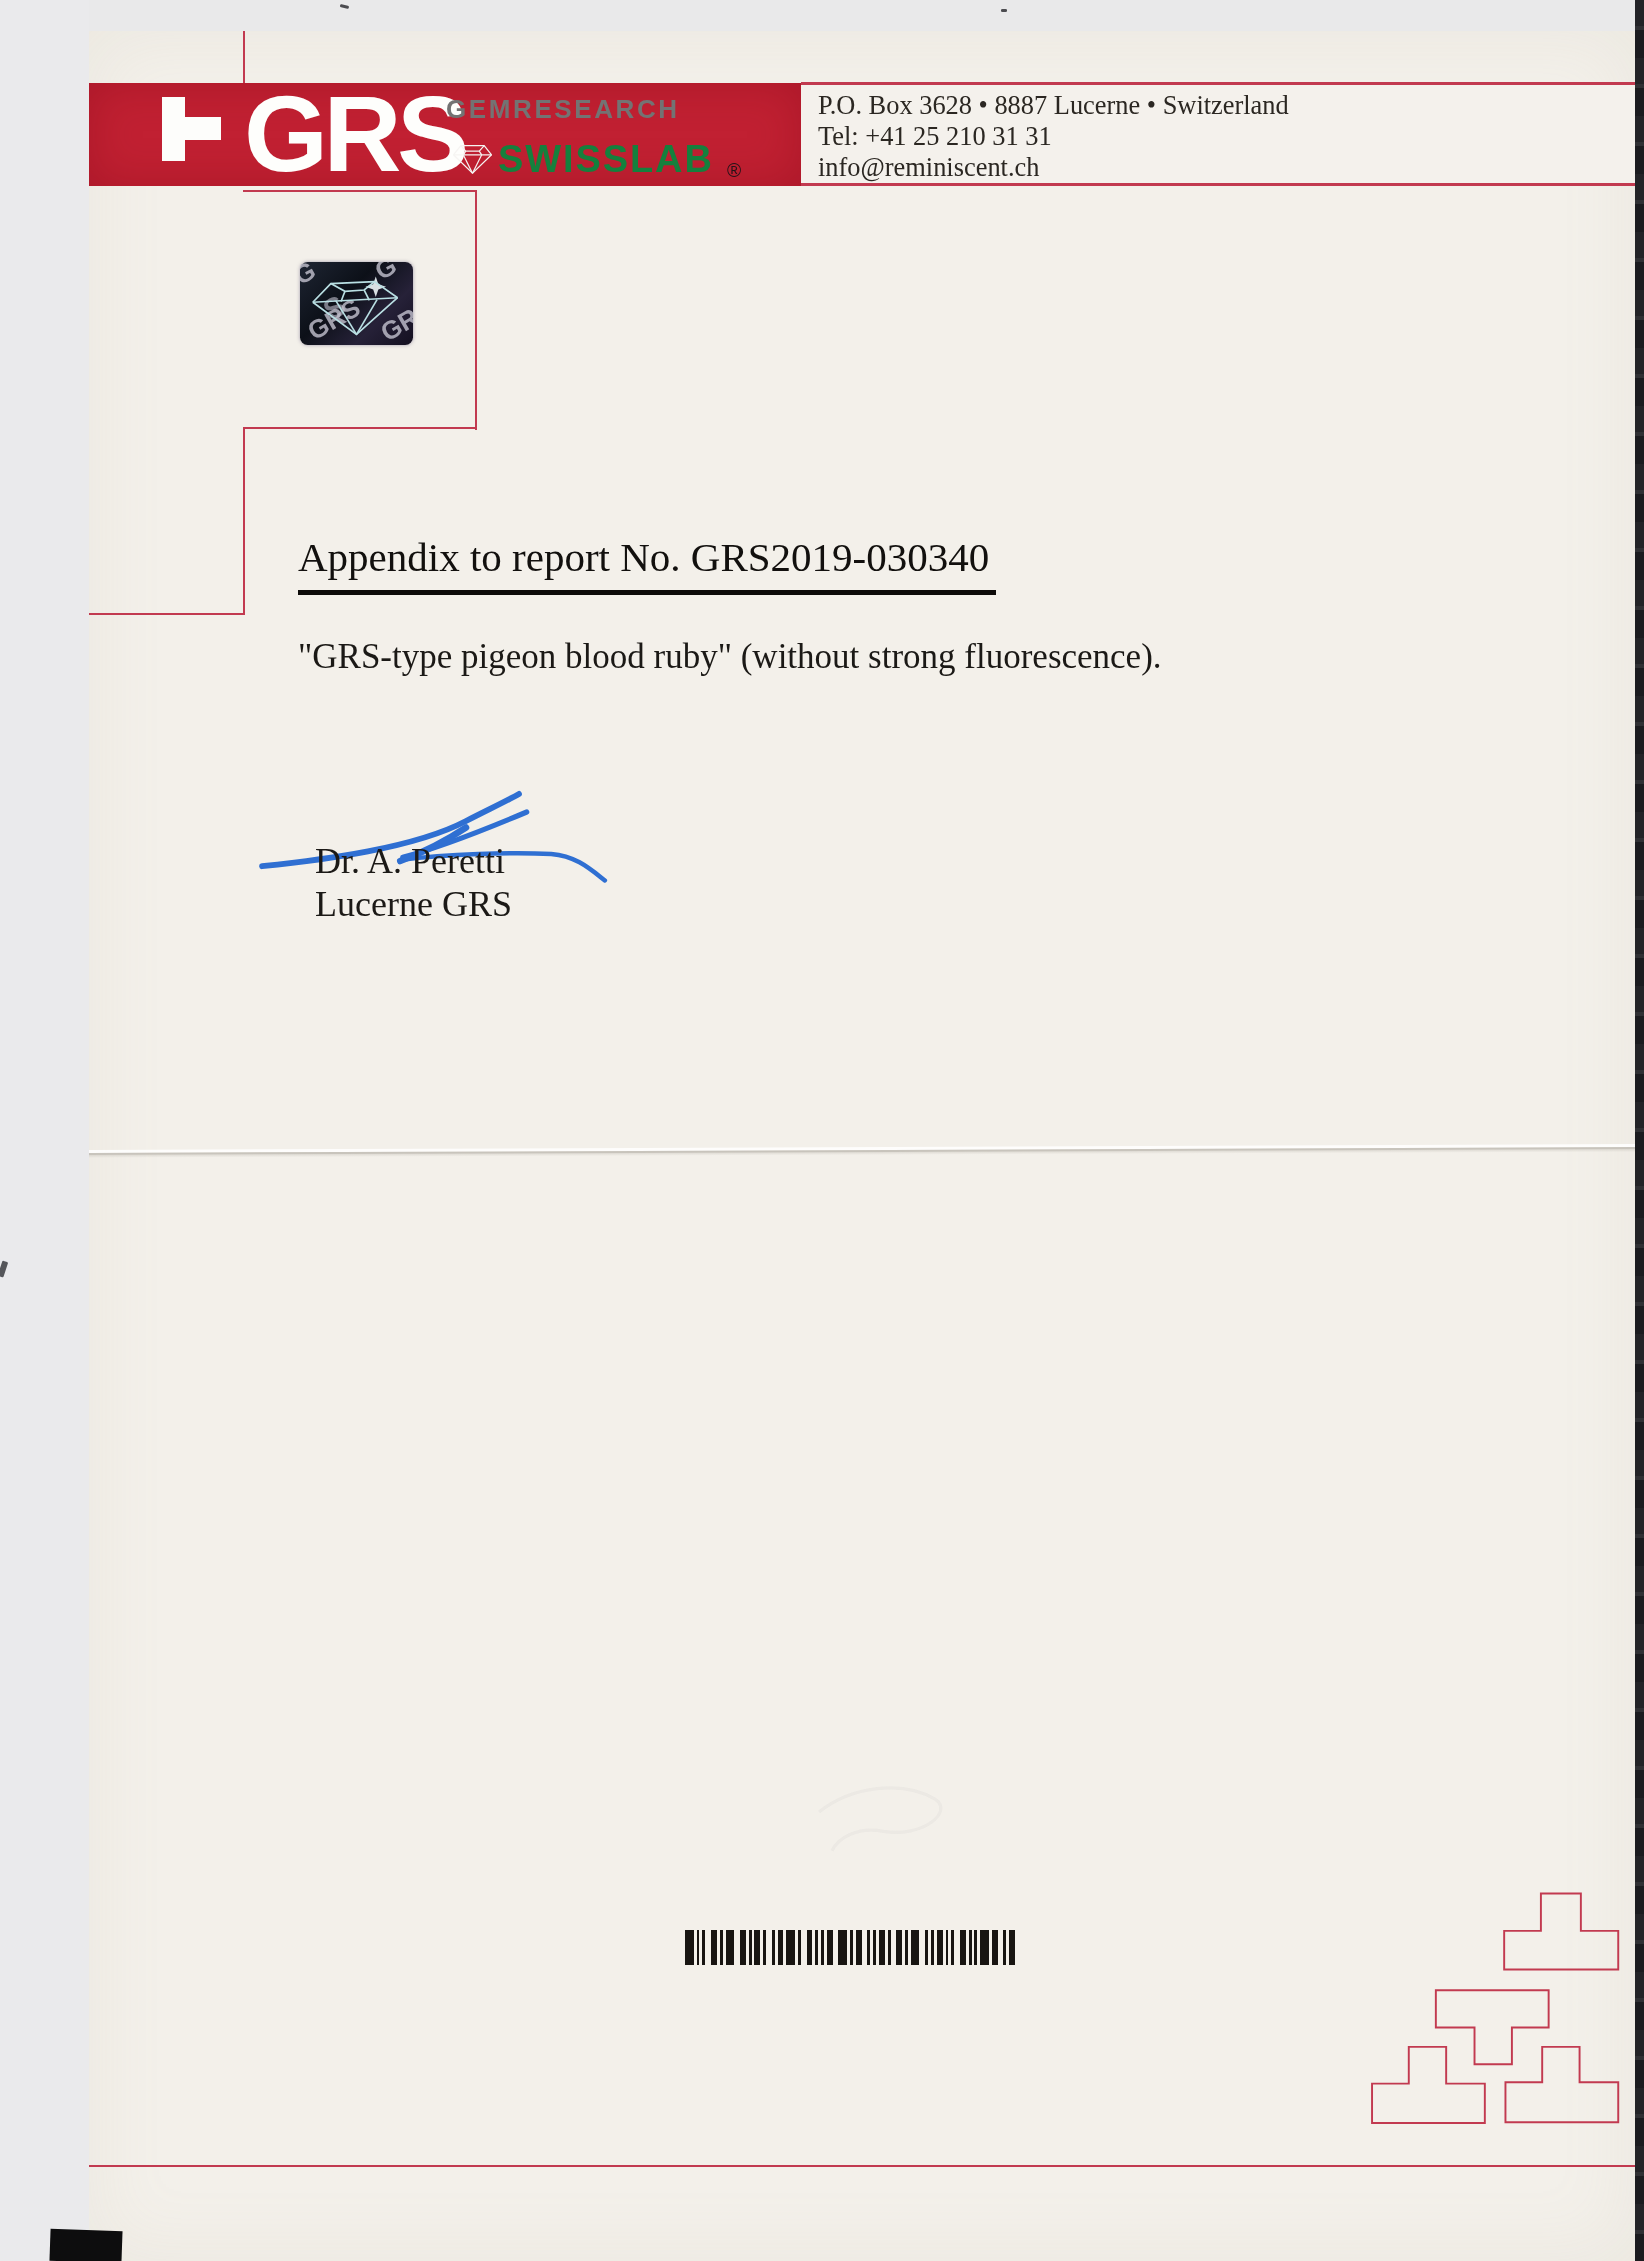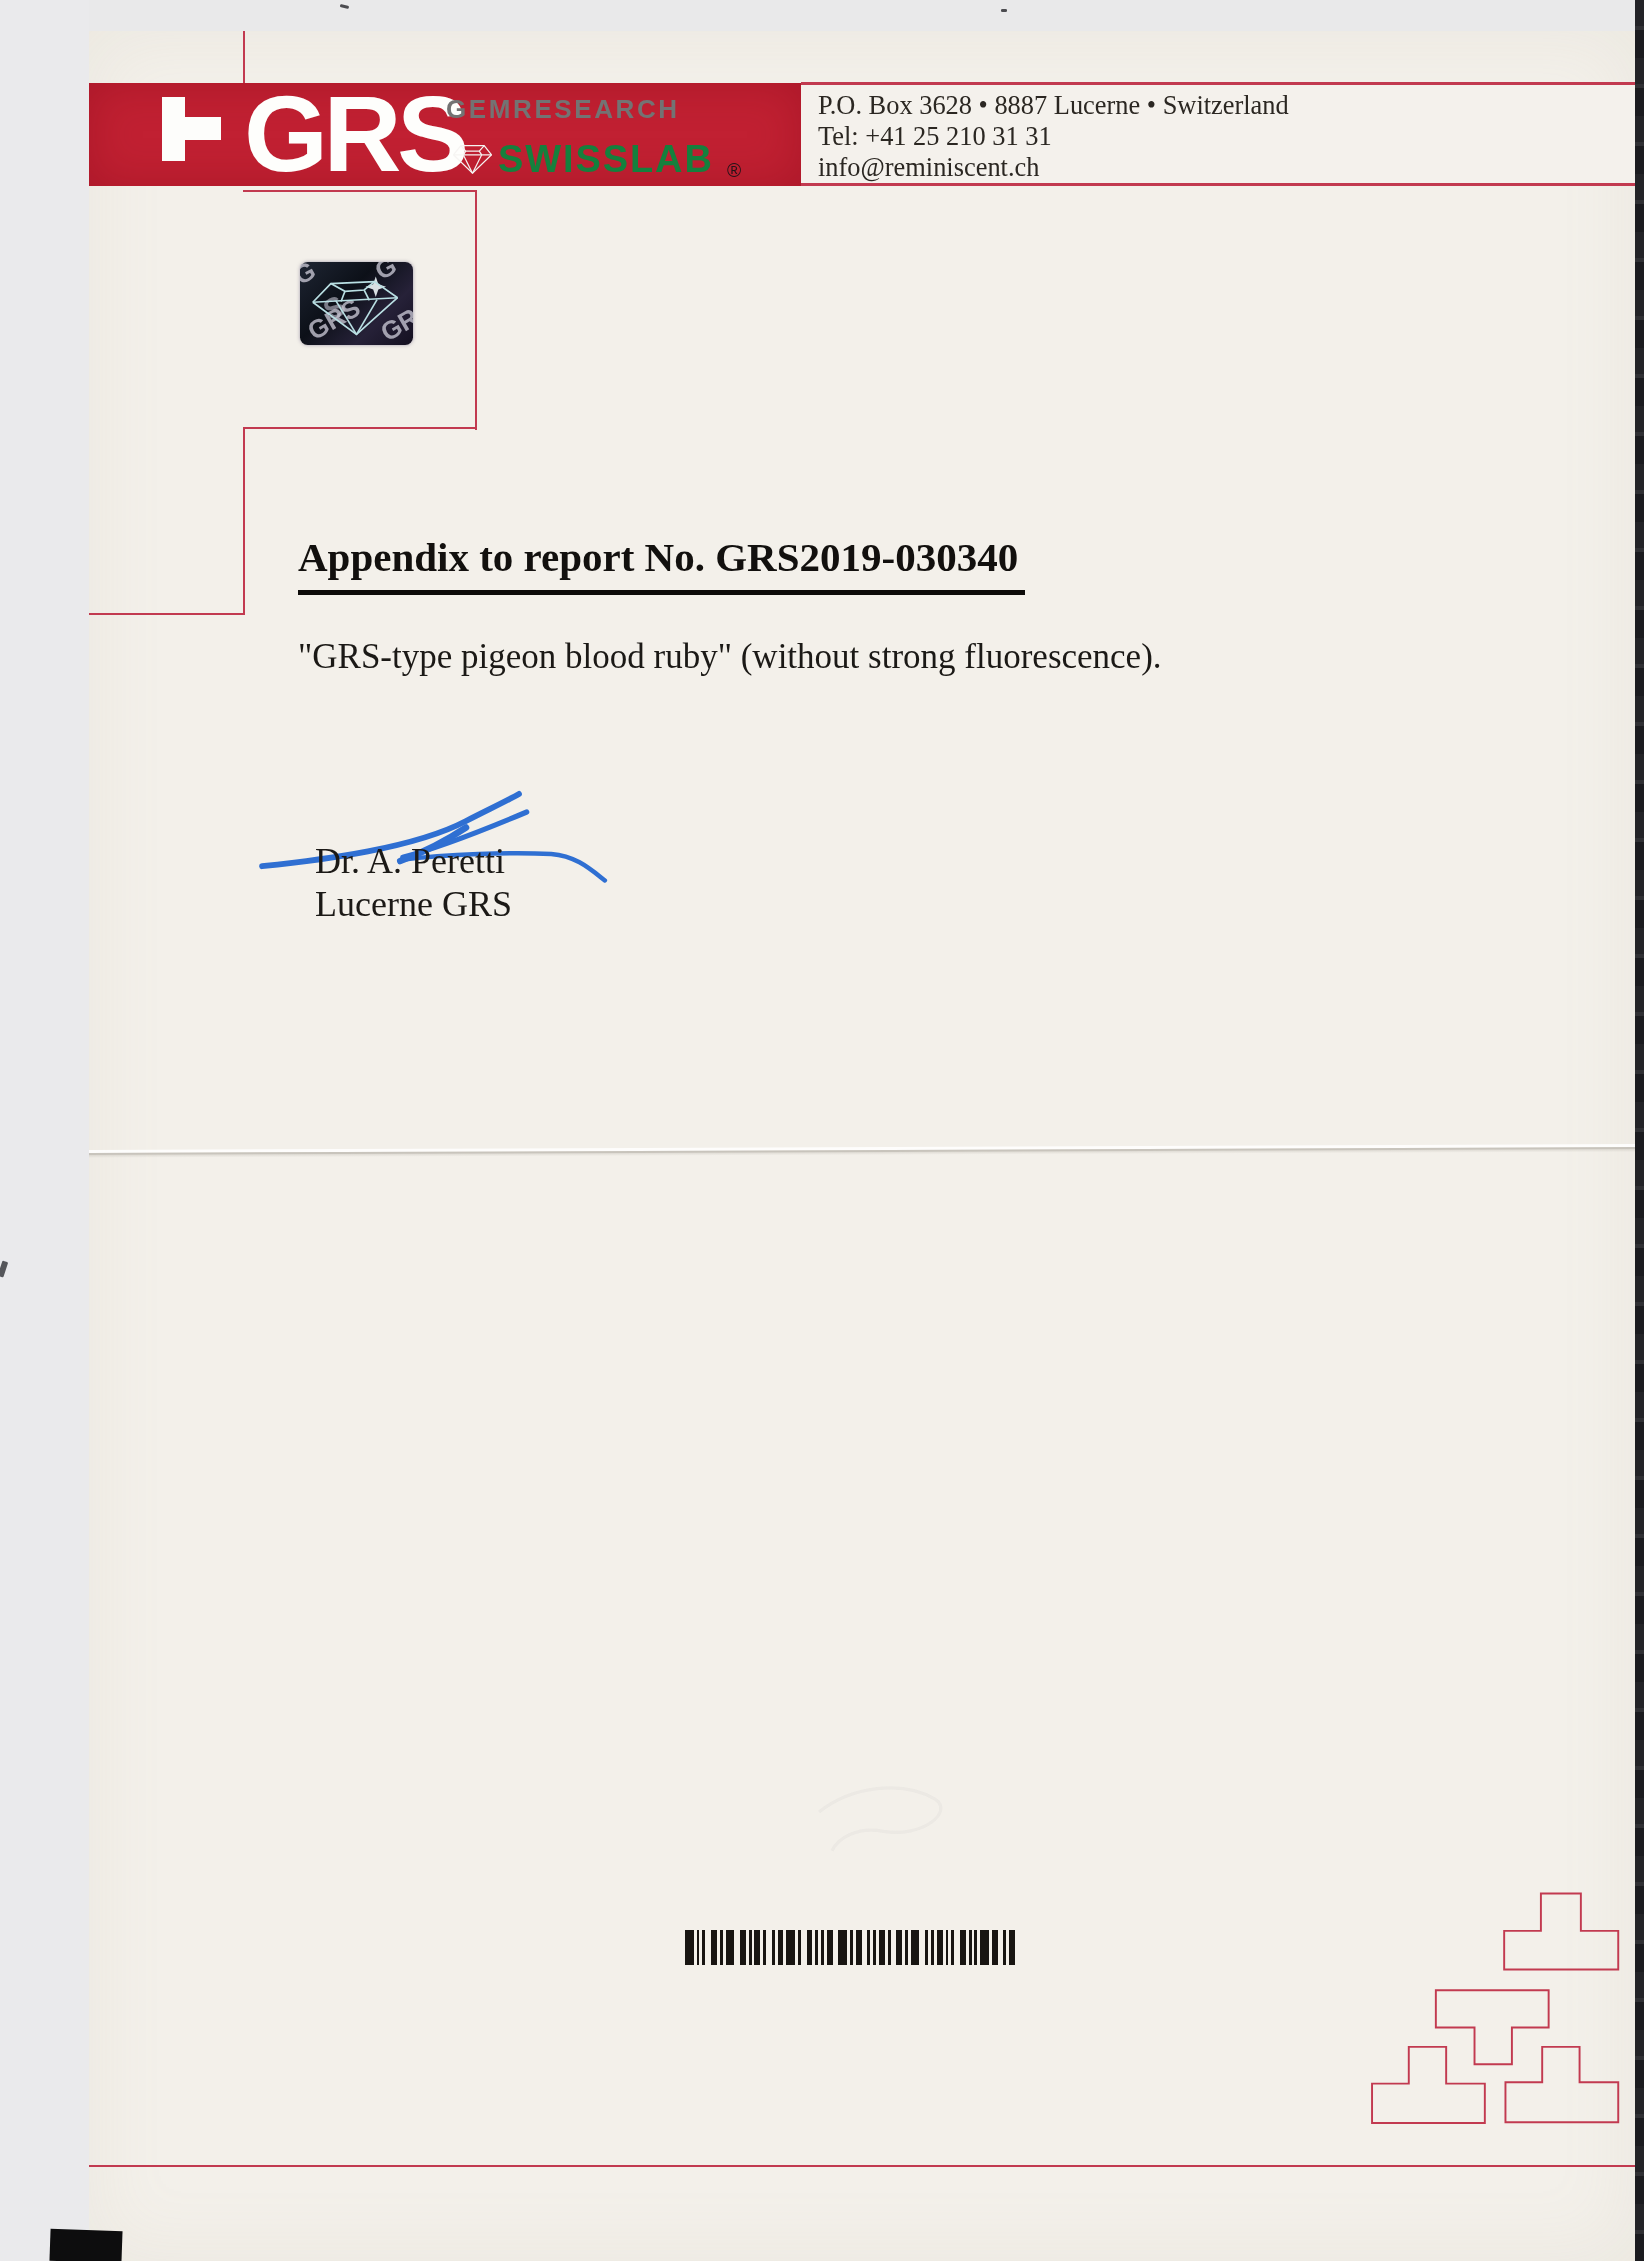--- a/index.html
+++ b/index.html
@@ -55,21 +55,21 @@
   .line-step-bottom{left:89px;top:613px;width:156px;height:1.9px;}
   .line-bottom{left:89px;top:2165px;width:1546px;height:1.9px;}
 
   
   .holo{left:300px;top:262px;width:113px;height:83px;border-radius:7.7px;
     background:linear-gradient(135deg,#1e2533 0%,#0c1018 40%,#262138 70%,#141020 100%);
     box-shadow:0 0 3.9px rgba(80,70,110,0.5);}
   .holo svg{position:absolute;left:0;top:0;}
 
   
-  .doc-title{left:298px;top:533px;font-size:41px;font-weight:bold;color:#12100e;
+  .doc-title{left:298px;top:533px;font-size:41px;font-weight:normal;color:#12100e;
     padding:0 6.4px 9px 0;border-bottom:5.2px solid #0d0b09;text-align:right;}
   .doc-body{left:298px;top:623px;font-size:35px;line-height:67px;color:#1b1916;}
   .sig-name{left:298px;top:840px;font-size:36px;line-height:43px;color:#1b1916;margin-left:17px;}
 
   .signature-svg{left:253px;top:781px;}
 
   
   .fold{left:89px;top:1150px;width:1546px;height:7.7px;transform:rotate(-0.22deg);transform-origin:left center;}
   .fold .hi{position:absolute;left:0;top:0;width:100%;height:3.2px;background:rgba(255,255,255,0.85);}
   .fold .lo{position:absolute;left:0;top:3.2px;width:100%;height:1.9px;background:#c8c4bc;}

